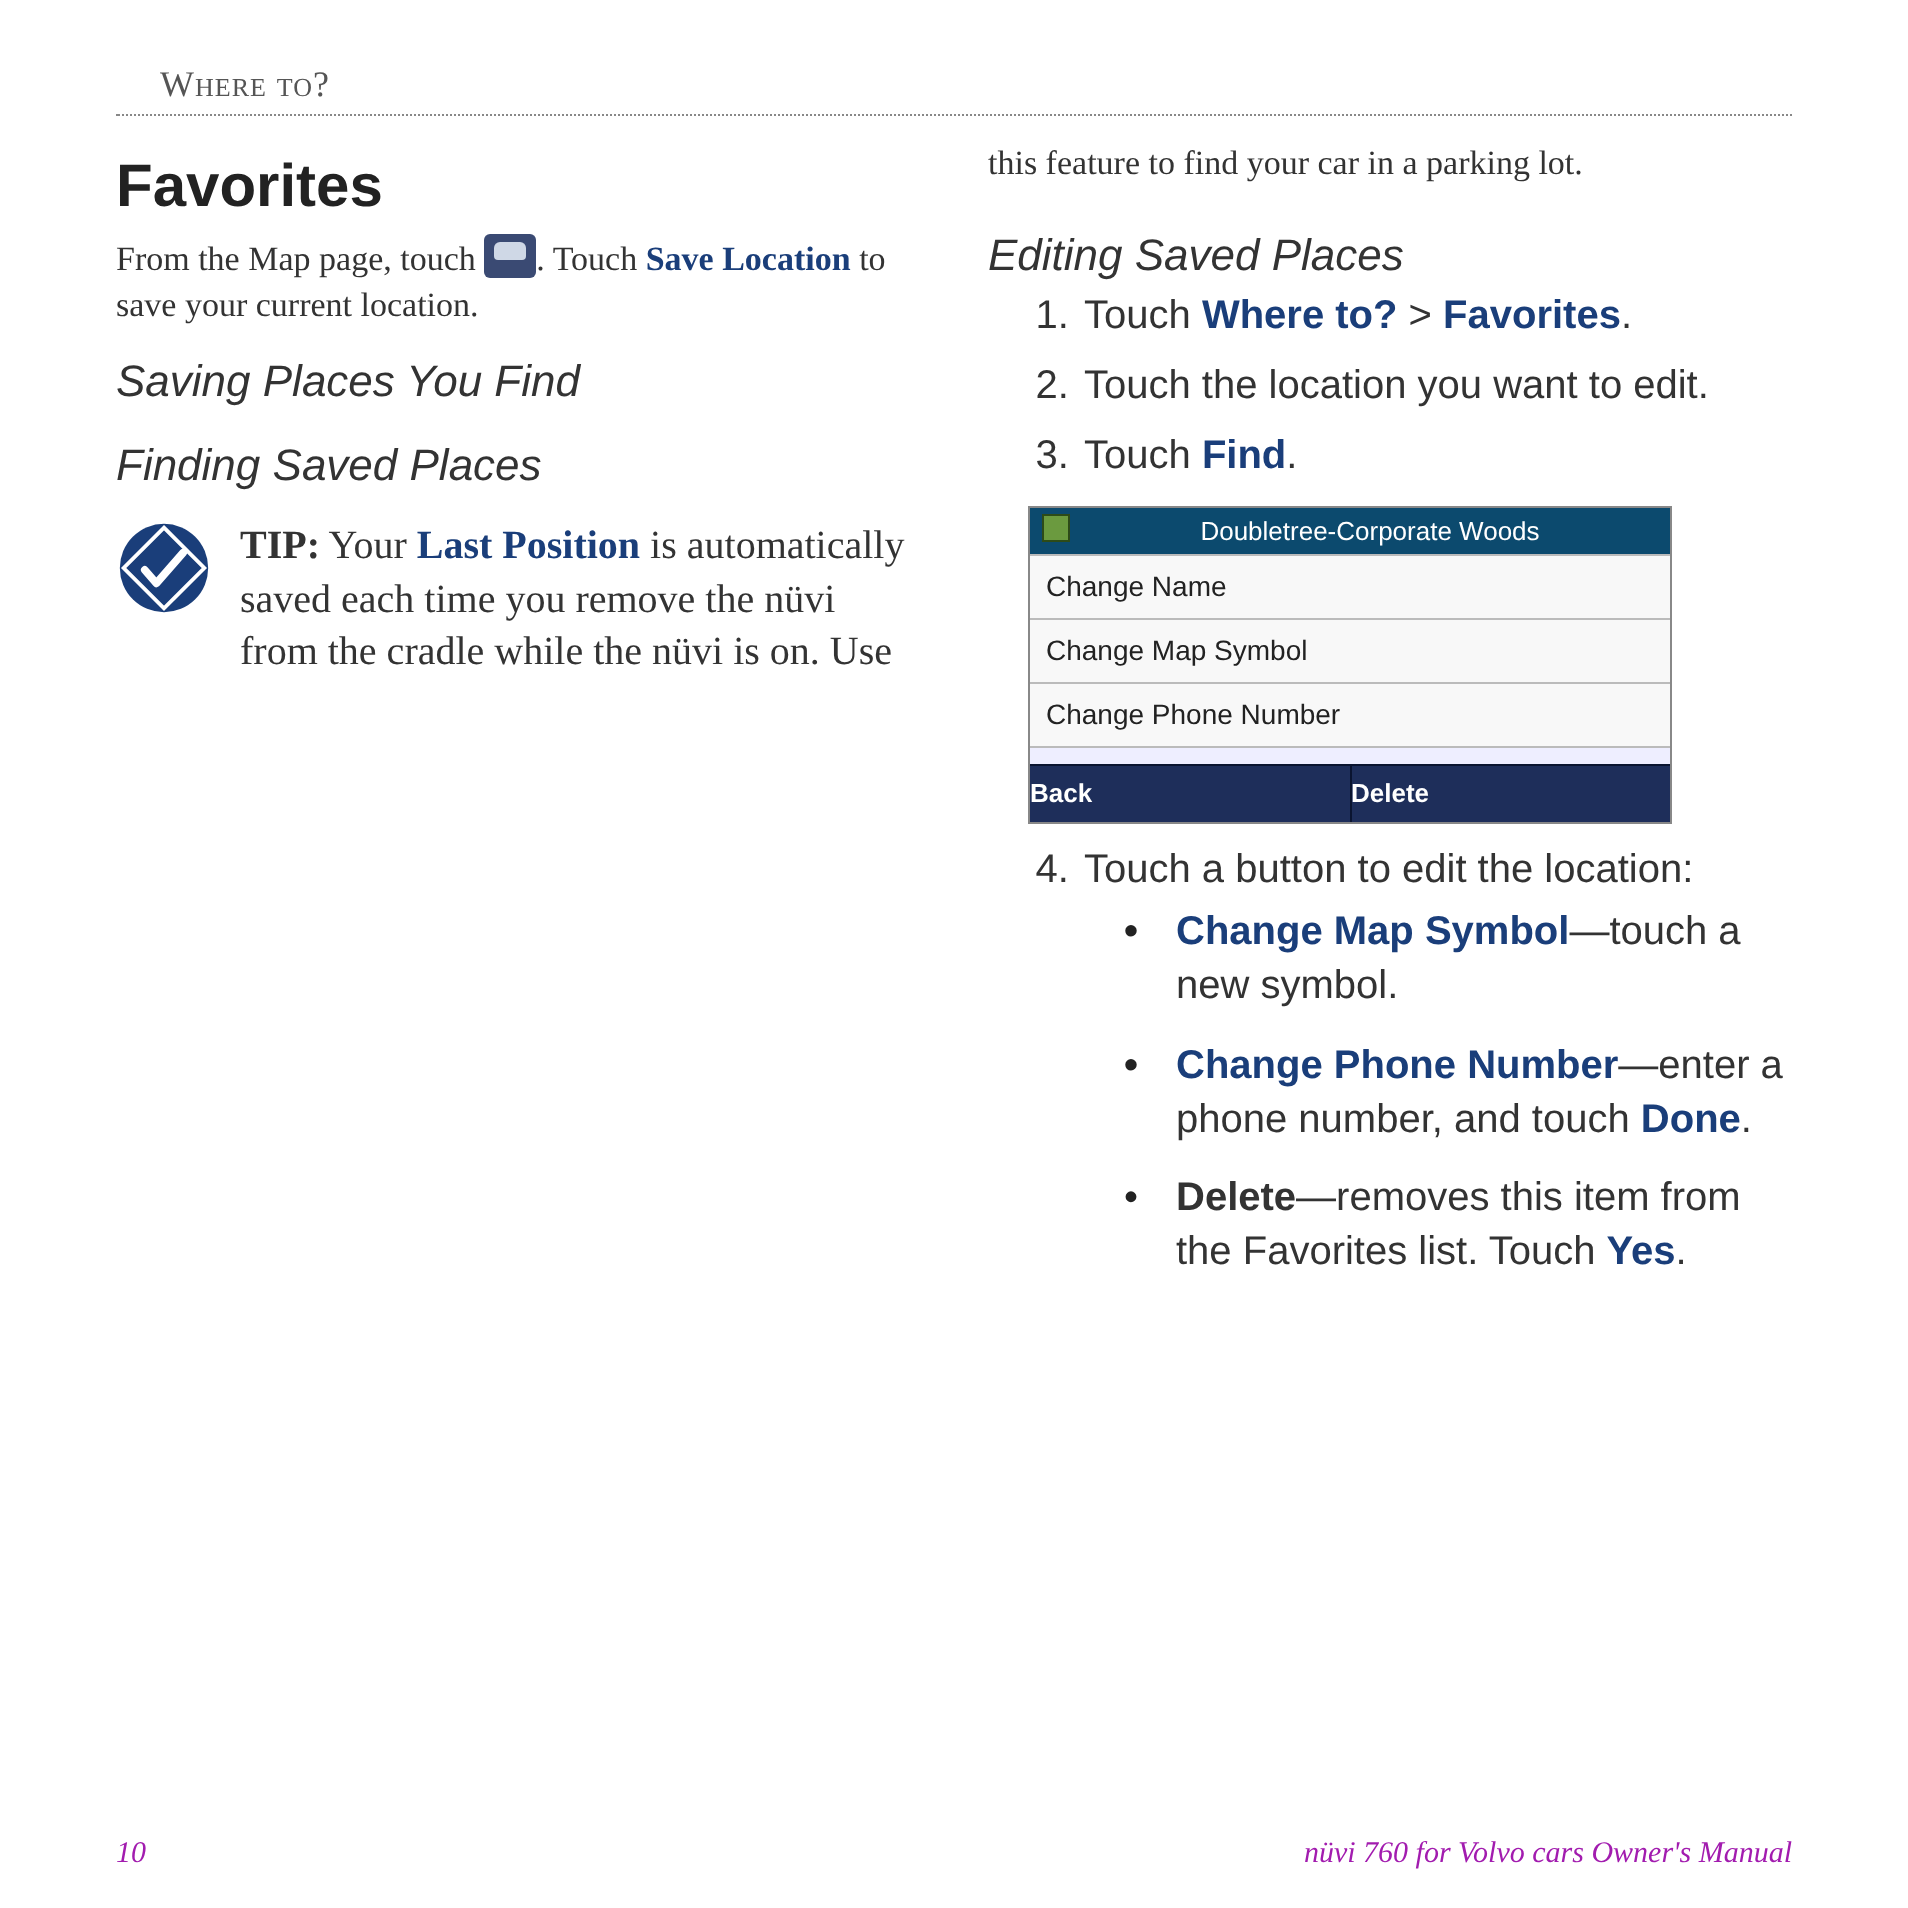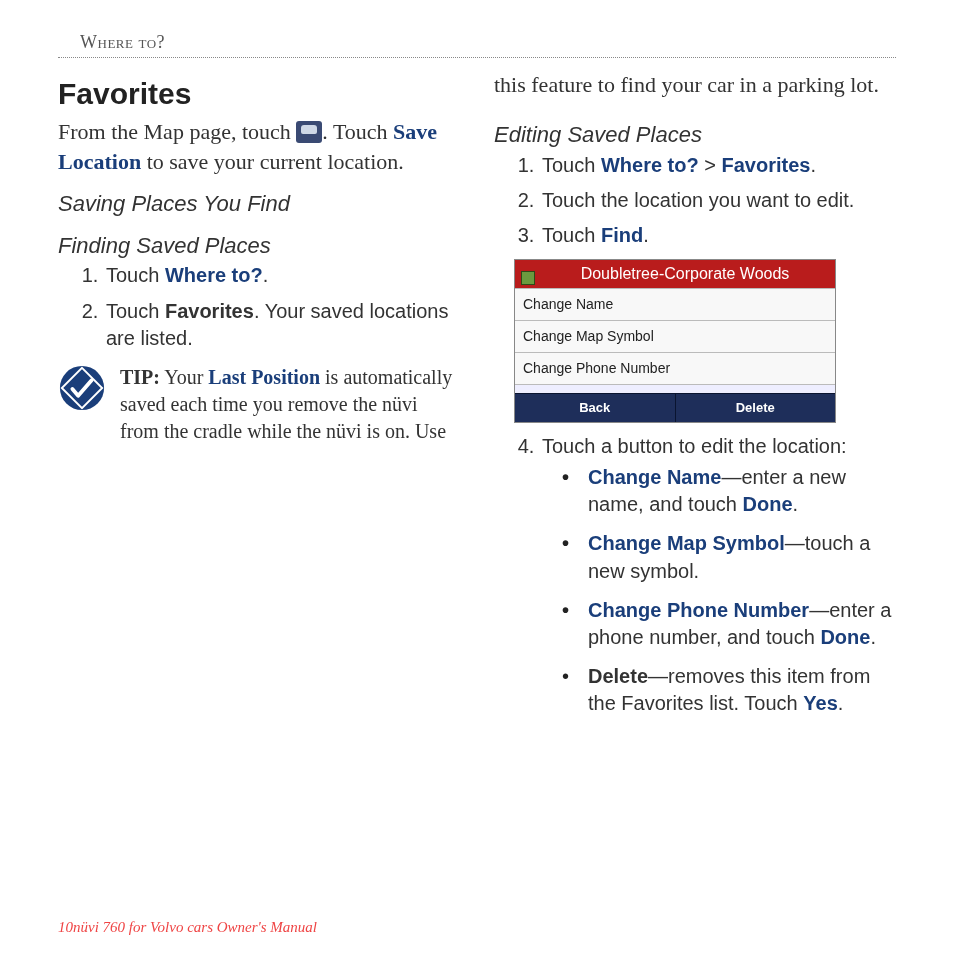--- a/index.html
+++ b/index.html
@@ -46,21 +46,21 @@
     color:#222;
   }
   h2{
     font-family:Arial,Helvetica,sans-serif;
     font-weight:normal;
     font-style:italic;
     font-size:22px;
     color:#333;
     margin:12px 0 0 0;
   }
-  .serif{font-family:Georgia,"Times New Roman",serif;font-size:22px;color:#333}
+  .serif{font-family:Georgia,"Times New Roman",serif;font-size:17px;color:#333}
   .b{font-weight:bold}
   .blue{color:#1a3e7a;font-weight:bold}
   ol{margin:2px 0 6px 0;padding-left:46px}
   ol>li{padding-left:2px;margin-bottom:8px}
   ul.bullets{list-style:none;margin:4px 0 0 0;padding-left:20px}
   ul.bullets>li{position:relative;padding-left:26px;margin-bottom:12px}
   ul.bullets>li::before{content:"•";position:absolute;left:0;top:0;font-size:20px;font-weight:bold;color:#222}
   ul.bullets>li.open::before{font-weight:normal}
   .tipbox{display:flex;gap:14px;margin-top:12px}
   .tip-icon{flex:0 0 48px;height:48px}
@@ -68,42 +68,42 @@
   .car-icon{display:inline-block;width:26px;height:22px;background:#3a4a73;border-radius:3px;vertical-align:-4px;position:relative}
   .car-icon::after{content:"";position:absolute;left:5px;top:4px;width:16px;height:9px;background:#cfd8e6;border-radius:3px 3px 2px 2px}
   
   .device{
     width:320px;margin:10px 0 10px 20px;
     border:1px solid #888;
     font-family:Arial,Helvetica,sans-serif;
     font-size:14px;
   }
   .device .titlebar{
-    background:#b91c1c;color:#fff;
-    display:flex;align-items:flex-end;gap:6px;
-    padding:3px 6px;font-size:16px;
+    background:#0c4a6e;color:#fff;
+    display:flex;align-items:flex-start;gap:6px;
+    padding:3px 6px;font-size:13px;
   }
   .device .titlebar .sq{width:12px;height:12px;background:#6b9a3f;border:1px solid #2d4b18}
   .device .titlebar .t{flex:1;text-align:center}
   .device .row{
     background:#f8f8f8;border-top:1px solid #bbb;
     padding:6px 8px;color:#222;
   }
   .device .strip{height:8px;background:#eef;border-top:1px solid #bbb}
   .device .btnbar{display:flex}
   .device .btn{
-    flex:1;background:#1e2e5a;color:#fff;text-align:center;
+    flex:1;background:#1e2e5a;color:#fff;text-align:left;
     padding:5px 0;font-weight:bold;font-size:13px;
     border-top:1px solid #0a1430;border-right:1px solid #0a1430;
   }
   .device .btn:last-child{border-right:none}
   .footer{
     position:absolute;left:58px;right:58px;bottom:18px;
-    display:flex;
-    font-style:italic;color:#ef4444;font-size:15px;
+    display:flex;justify-content:space-between;
+    font-style:italic;color:#a21caf;font-size:15px;
     font-family:Georgia,serif;
   }
 </style>
 </head>
 <body>
 
 <div class="header">Where to?</div>
 <hr class="rule">
 
 <div class="columns">
@@ -111,24 +111,20 @@
   <div class="col">
     <h1>Favorites</h1>
 
     <p class="serif">
       <span>From the Map page, touch </span><span class="car-icon"></span><span>. Touch </span><span class="blue">Save Location</span><span> to save your current location.</span>
     </p>
 
     <h2>Saving Places You Find</h2>
 
     <h2>Finding Saved Places</h2>
-    <ol>
-      <li><span>Touch </span><span class="blue">Where to?</span><span>.</span></li>
-      <li><span>Touch </span><span class="b">Favorites</span><span>. Your saved locations are listed.</span></li>
-    </ol>
 
     <div class="tipbox">
       <div class="tip-icon">
         <svg viewBox="0 0 50 50" width="48" height="48">
           <circle cx="25" cy="25" r="23" fill="#1a3e7a"></circle>
           <polygon points="25,4 46,25 25,46 4,25" fill="#1a3e7a" stroke="#fff" stroke-width="2"></polygon>
           <path d="M15 26 l6 7 l14 -16" fill="none" stroke="#fff" stroke-width="4" stroke-linecap="round" stroke-linejoin="round"></path>
         </svg>
       </div>
       <div class="tip-text">
@@ -159,21 +155,20 @@
       <div class="btnbar">
         <div class="btn">Back</div>
         <div class="btn">Delete</div>
       </div>
     </div>
 
     <ol start="4">
       <li>
         <span>Touch a button to edit the location:</span>
         <ul class="bullets">
-          <li><span class="blue">Change Name</span><span>—enter a new name, and touch </span><span class="b" style="color:#1a3e7a">Done</span><span>.</span></li>
           <li><span class="blue">Change Map Symbol</span><span>—touch a new symbol.</span></li>
           <li><span class="blue">Change Phone Number</span><span>—enter a phone number, and touch </span><span class="b" style="color:#1a3e7a">Done</span><span>.</span></li>
           <li class="open"><span class="b">Delete</span><span>—removes this item from the Favorites list. Touch </span><span class="b" style="color:#1a3e7a">Yes</span><span>.</span></li>
         </ul>
       </li>
     </ol>
   </div>
 
 </div>
 

